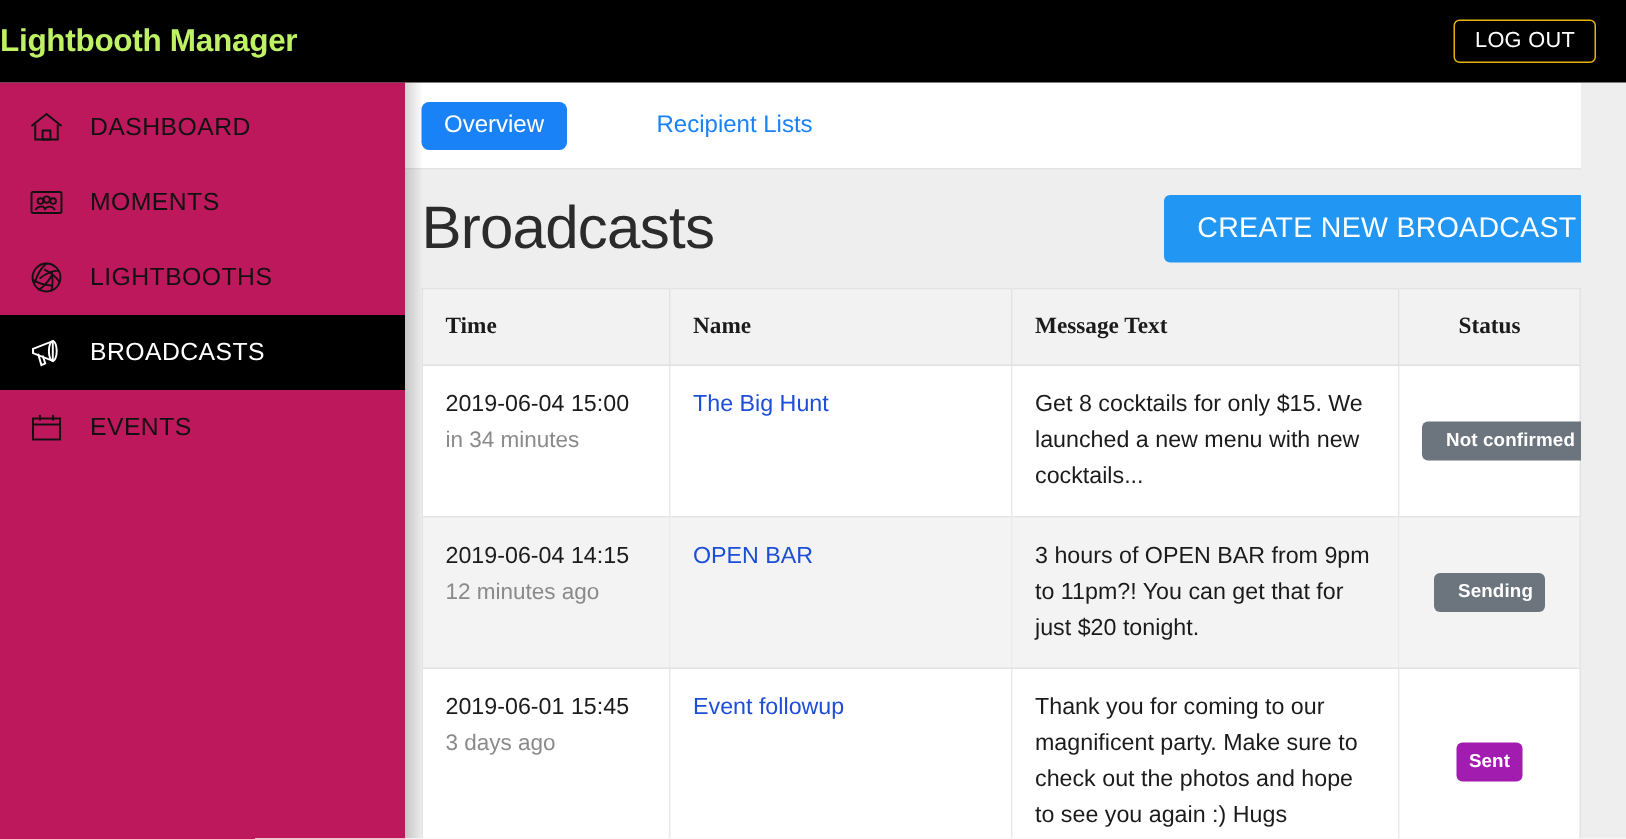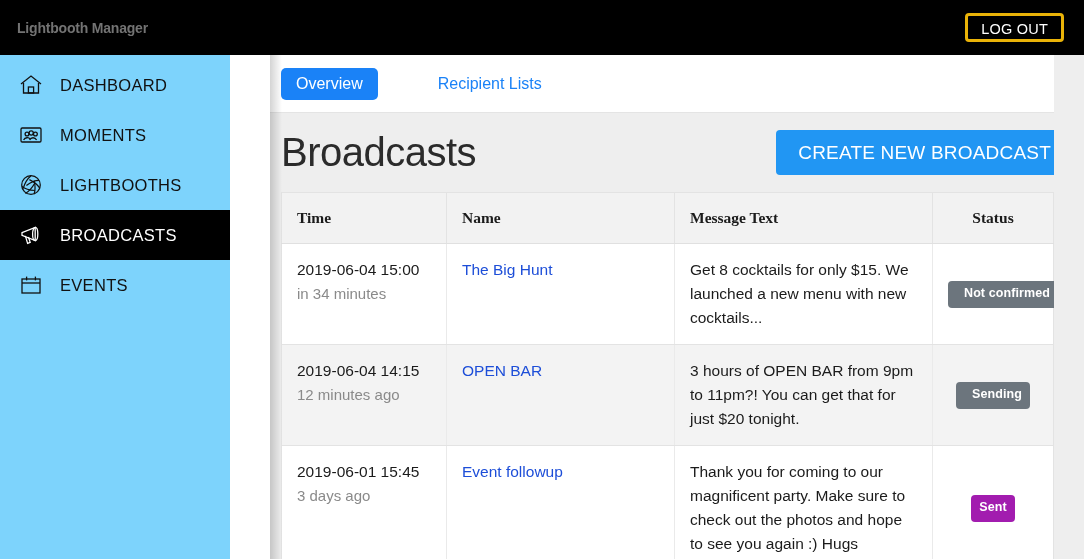--- a/index.html
+++ b/index.html
@@ -16,48 +16,47 @@
 
   
   .topbar {
     position: absolute; top: 0; left: 0;
     width: 1084px; height: 55px;
     background: #000000;
     display: flex; align-items: center;
     z-index: 40;
   }
   .brand {
-    color: #737373;
-    font-size: 14px;
+    color: #bef264;
+    font-size: 21px;
     font-weight: bold;
     letter-spacing: -0.2px;
-    margin-left: 17px;
   }
   .logout-btn {
     position: absolute;
     right: 20px; top: 13px;
     height: 29px;
     padding: 0 13px;
     line-height: 27px;
     background: #000000;
-    border: 3px solid #eab308;
+    border: 1px solid #eab308;
     border-radius: 4px;
     color: #ffffff;
     font-size: 14.5px;
     letter-spacing: 0.2px;
     cursor: pointer;
     margin-left: 24px;
   }
 
   
   .sidebar {
     position: absolute;
     top: 55px; left: 0;
-    width: 230px; height: 504px;
-    background: #7dd3fc;
+    width: 270px; height: 504px;
+    background: #be185d;
     z-index: 30;
   }
   .sidebar-shadow {
     position: absolute;
     top: 55px; left: 270px;
     width: 12px; height: 504px;
     background: linear-gradient(to right, rgba(0,0,0,0.17), rgba(0,0,0,0.0));
     z-index: 31;
     pointer-events: none;
   }

